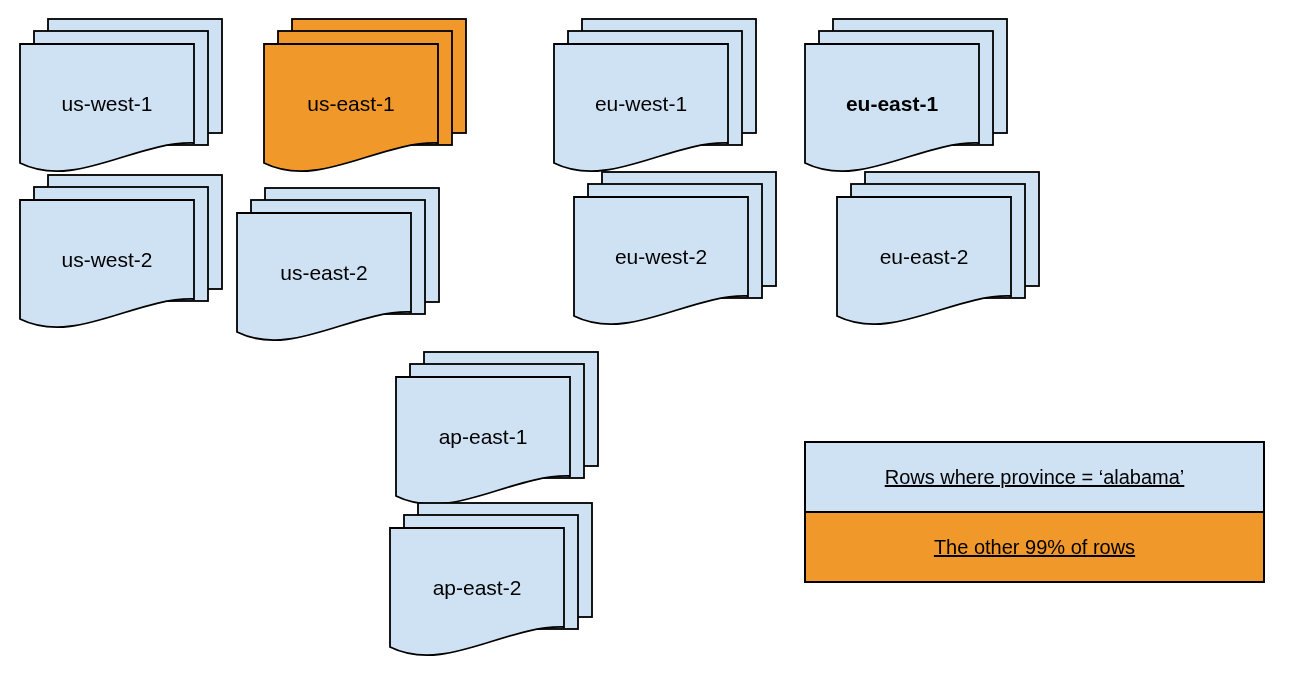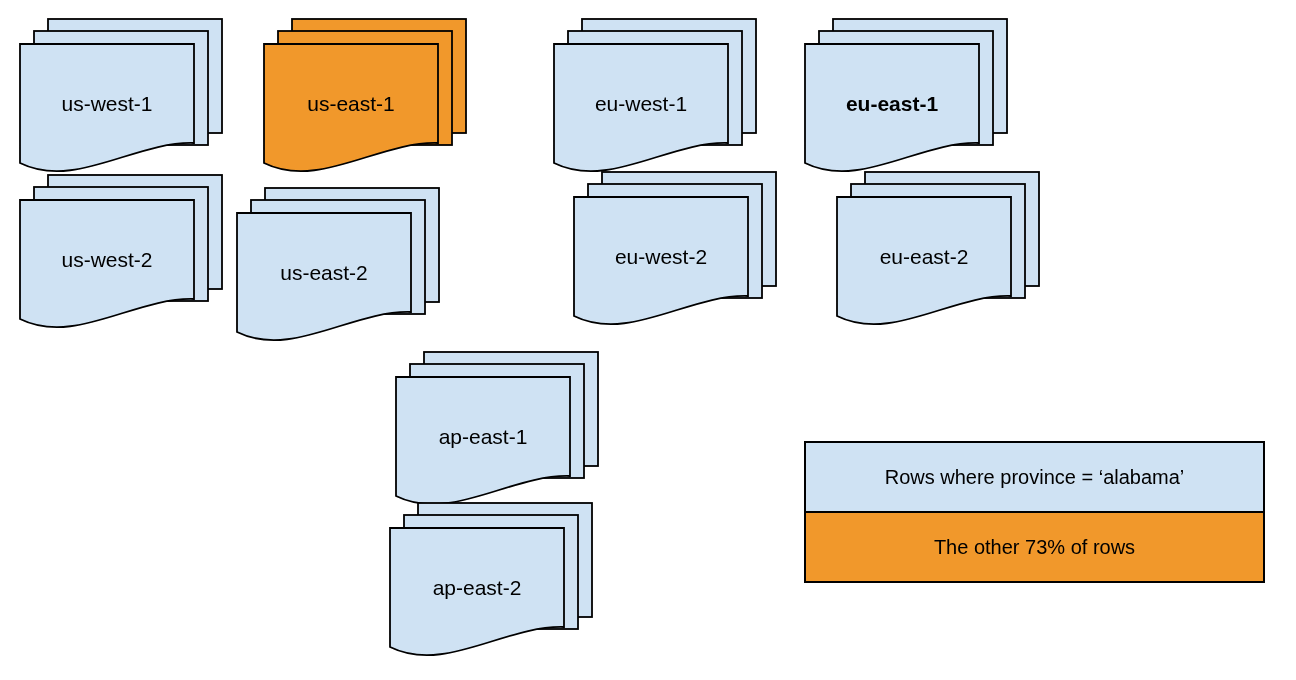--- a/index.html
+++ b/index.html
@@ -21,20 +21,21 @@
     font-size: 21px;
     fill: #000000;
   }
   .legend {
     position: absolute;
     box-sizing: border-box;
     border: 2px solid #000000;
     display: flex;
     flex-direction: column;
     background: #ffffff;
+    text-decoration: underline;
   }
   .legend-row {
     flex: 1;
     display: flex;
     align-items: center;
     justify-content: center;
     font-size: 20px;
     color: #000000;
   }
   .legend-row + .legend-row { border-top: 2px solid #000000; }
@@ -136,17 +137,17 @@
         <text class="doc-label" x="87" y="92" text-anchor="middle">ap-east-2</text>
       </svg>
     </div>
   </div>
 
   <div class="legend" id="legend" style="left: 804px; top: 441px; width: 461px; height: 142px;">
     <div class="legend-row row-blue">
       <span>Rows where province = ‘alabama’</span>
     </div>
     <div class="legend-row row-orange">
-      <span>The other 73% of rows</span>
+      <span>The other 99% of rows</span>
     </div>
   </div>
 
 </div>
 
 </body></html>

